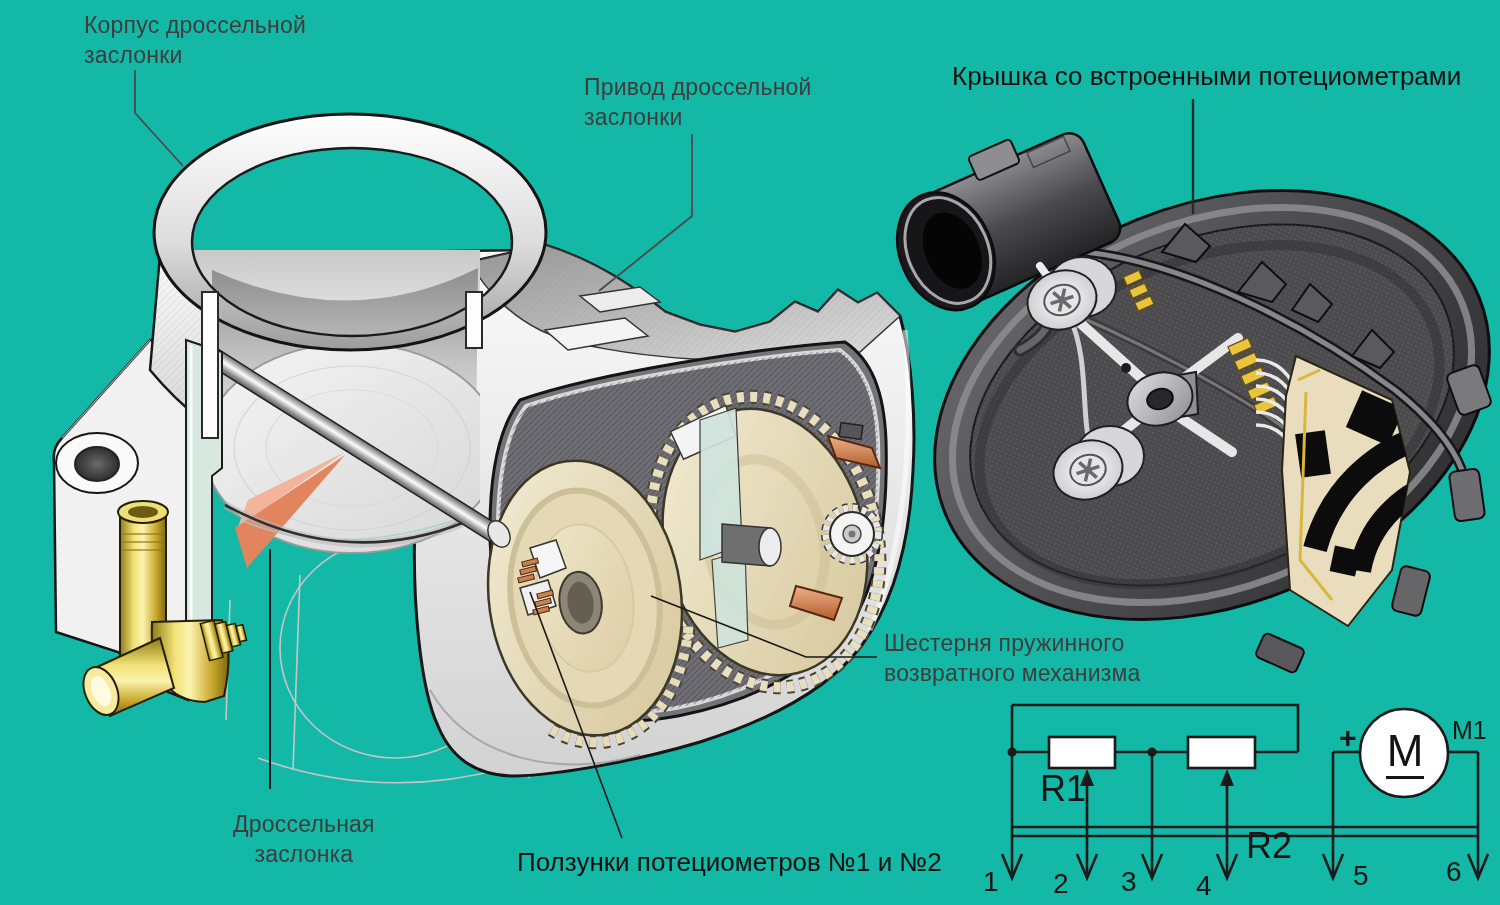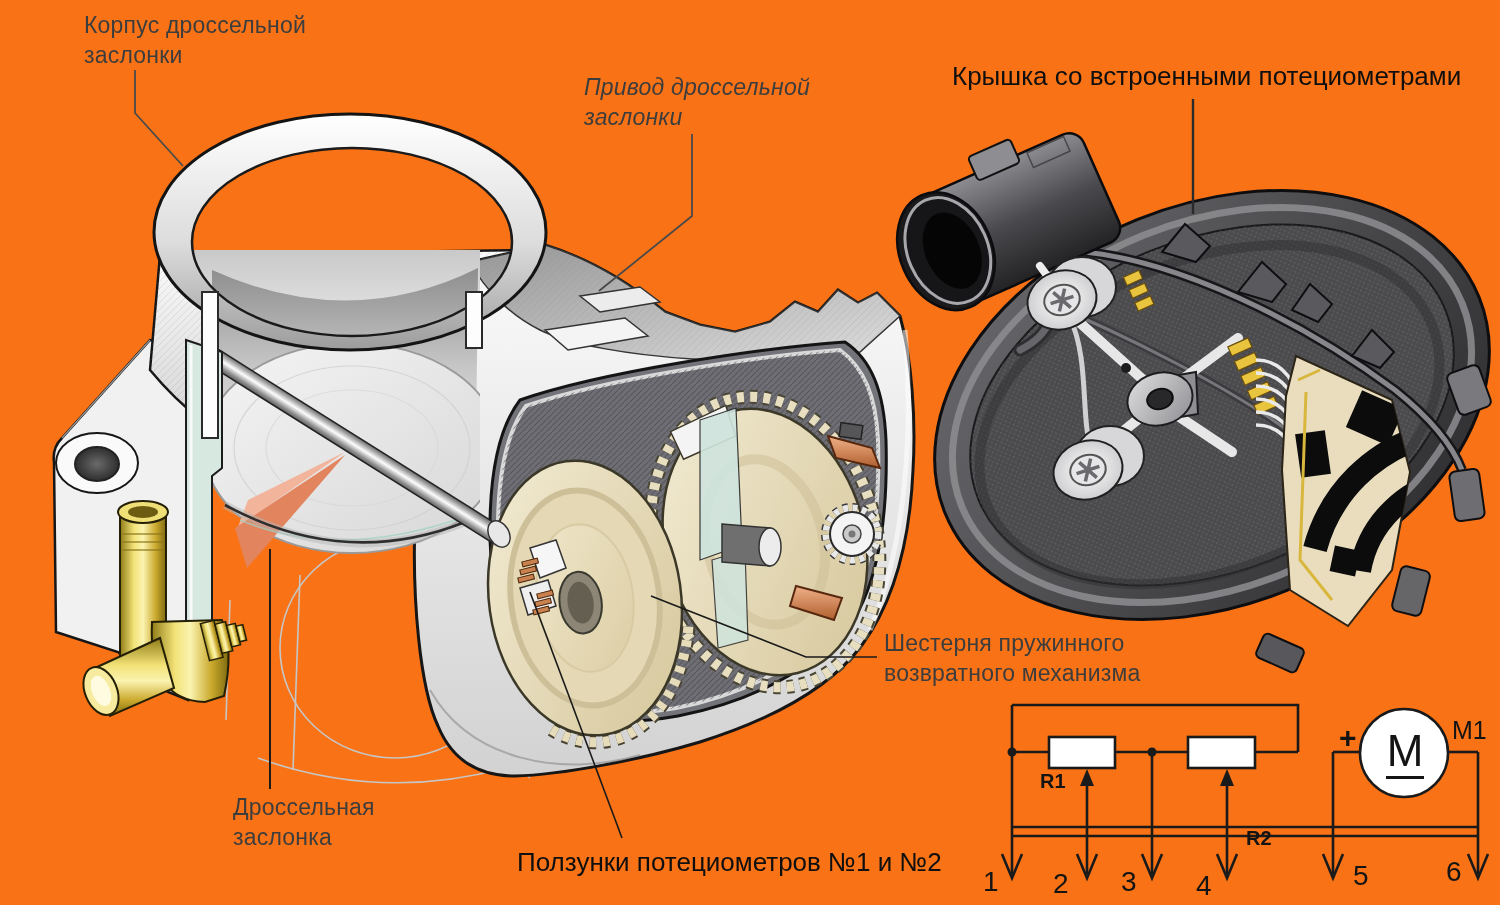--- a/index.html
+++ b/index.html
@@ -1,32 +1,32 @@
 <!DOCTYPE html>
 <html><head>
 <meta charset="utf-8">
 <style>
   html,body{margin:0;padding:0;background:#ffffff;}
   #stage{
-    position:relative;width:1500px;height:905px;background:#f97316;
+    position:relative;width:1500px;height:905px;background:#14b8a6;
     overflow:hidden;font-family:"Liberation Sans",sans-serif;
   }
   #artwork{position:absolute;left:0;top:0;}
   .callout{position:absolute;white-space:pre-line;}
   .soft{color:#3d3d3d;font-size:23px;line-height:1.32;letter-spacing:.2px;}
   .hard{color:#0f0f0f;font-size:26px;line-height:1.25;}
   .schem{position:absolute;color:#141414;font-size:28px;line-height:1;}
   .motor-m{
     position:absolute;left:1386px;top:726px;width:38px;height:50px;
     font-size:44px;color:#141414;text-align:center;line-height:50px;
     border-bottom:3px solid #141414;
   }
   .plus{font-size:30px;font-weight:bold;}
   .m1{font-size:25px;}
-  .rlabel{font-size:20px;font-weight:bold;}
+  .rlabel{font-size:36px;}
 </style>
 </head>
 <body>
 
 <div id="stage">
 
 <svg id="artwork" width="1500" height="905" viewBox="0 0 1500 905">
   <defs>
     <linearGradient id="gRim" x1="0" y1="0" x2="0" y2="1">
       <stop offset="0" stop-color="#ffffff"></stop>
@@ -435,29 +435,29 @@
       <polyline points="1217,854 1227,878 1237,854"></polyline>
       <polyline points="1323,854 1333,878 1343,854"></polyline>
       <polyline points="1468,854 1478,878 1488,854"></polyline>
     </g>
   </g>
 </svg>
 
   <div class="callout soft" style="left:84px;top:10px;">Корпус дроссельной
 заслонки</div>
 
-  <div class="callout soft" style="left:584px;top:72px;font-style:italic;">Привод дроссельной
+  <div class="callout soft" style="left:584px;top:72px;">Привод дроссельной
 заслонки</div>
 
   <div class="callout hard" style="left:952px;top:60px;">Крышка со встроенными потециометрами</div>
 
   <div class="callout soft" style="left:884px;top:628px;">Шестерня пружинного
 возвратного механизма</div>
 
-  <div class="callout soft" style="left:233px;top:792px;">Дроссельная
+  <div class="callout soft" style="left:233px;top:809px;text-align:center;">Дроссельная
 заслонка</div>
 
   <div class="callout hard" style="left:517px;top:846px;">Ползунки потециометров №1 и №2</div>
 
   <div class="schem rlabel" style="left:1040px;top:771px;">R1</div>
   <div class="schem rlabel" style="left:1246px;top:828px;">R2</div>
   <div class="schem plus" style="left:1339px;top:723px;">+</div>
   <div class="motor-m">M</div>
   <div class="schem m1" style="left:1452px;top:718px;text-align:right;">M1</div>
 

